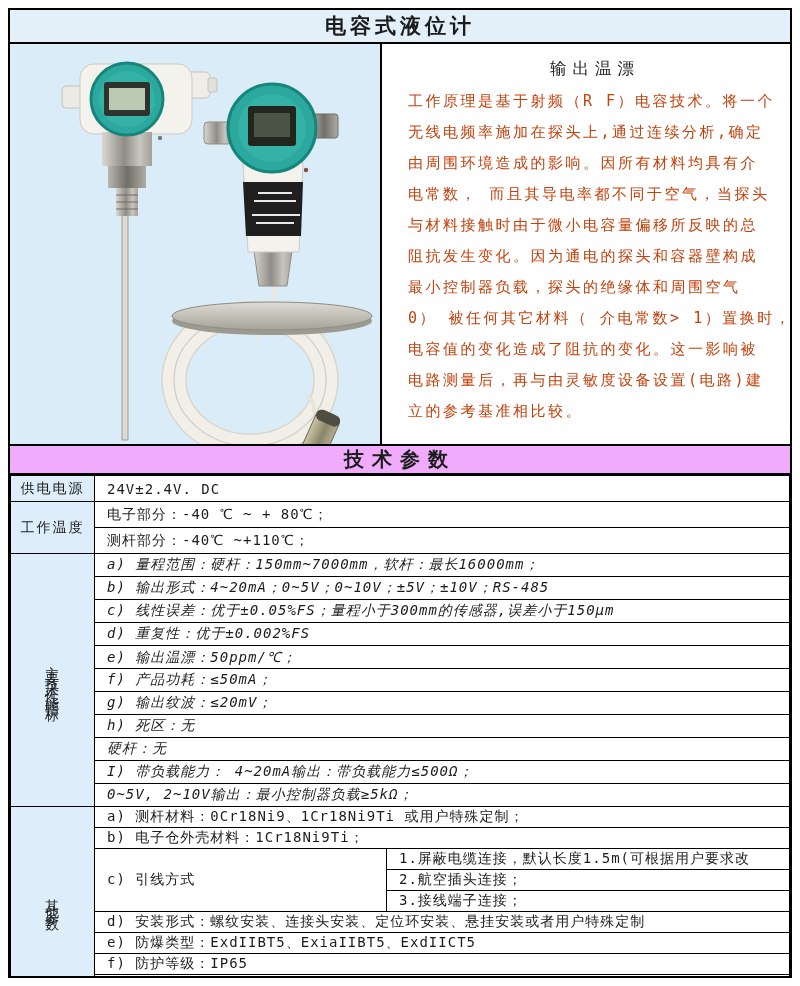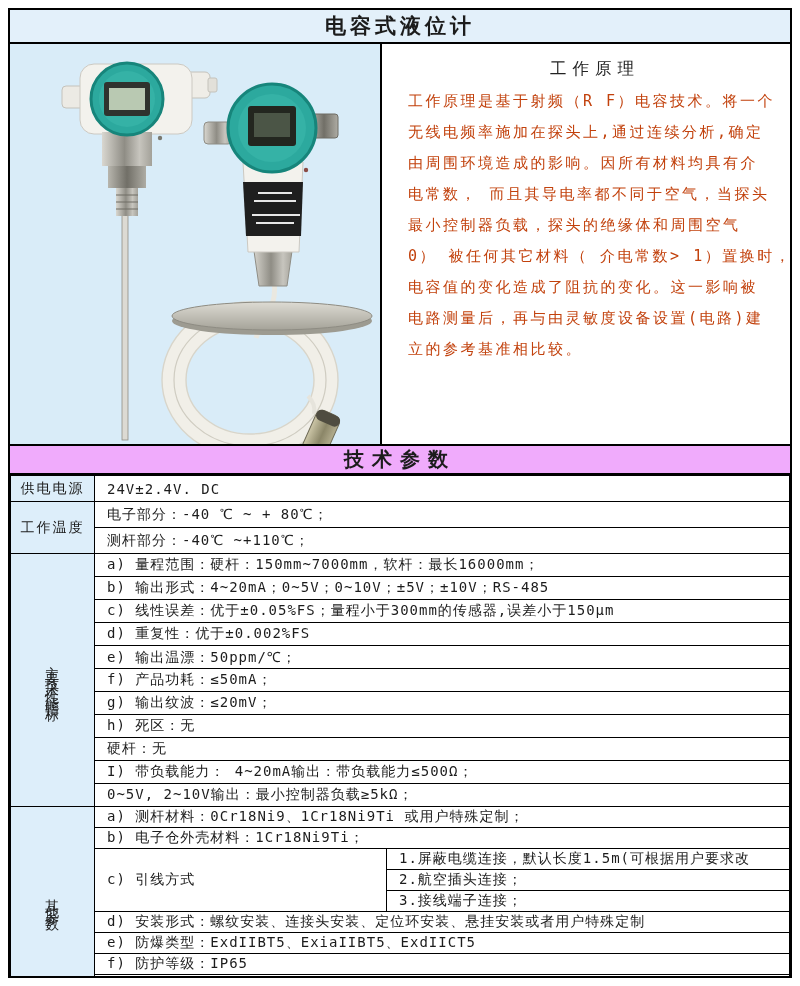--- a/index.html
+++ b/index.html
@@ -24,21 +24,21 @@
   table.spec{width:100%;border-collapse:collapse;table-layout:fixed;flex:1;}
   table.spec col.c1{width:84px;}
   table.spec col.c2{width:292px;}
   table.spec th,table.spec td{border:1.5px solid #000;font-size:14px;font-weight:normal;
         padding:0 4px 0 12px;letter-spacing:1px;overflow:hidden;white-space:nowrap;
         text-align:left;vertical-align:middle;}
   table.spec th{background:#ddeefa;text-align:center;padding:0 2px;letter-spacing:2px;margin-top:8px;}
   .vlabel{writing-mode:vertical-lr;text-orientation:upright;letter-spacing:6px;
           display:inline-block;line-height:1;}
   tr.h25 td,tr.h25 th{height:25px;}
-  tr.h22 td{height:22px;}
+  tr.h22 td{height:22px;font-style:italic;}
   tr.h20 td{height:20px;margin-top:37px;}
 </style>
 </head>
 <body>
 
 <div class="page">
   <div class="frame">
 
     <div class="title-bar">电容式液位计</div>
 
@@ -122,25 +122,27 @@
             <circle cx="262" cy="84" r="44" fill="#2ca99e" stroke="#17857b" stroke-width="3"></circle>
             <circle cx="262" cy="84" r="34" fill="#35b2a6"></circle>
             <rect x="238" y="62" width="48" height="40" rx="3" fill="#23261f"></rect>
             <rect x="244" y="69" width="36" height="24" fill="#4b5546"></rect>
             <circle cx="296" cy="126" r="2.2" fill="#8a4a44"></circle>
           </g>
         </svg>
       </div>
 
       <div class="principle-panel">
-        <div class="principle-heading">工作原理</div>
+        <div class="principle-heading">输出温漂</div>
         <div class="p-line">工作原理是基于射频（R F）电容技术。将一个</div>
         <div class="p-line">无线电频率施加在探头上,通过连续分析,确定</div>
         <div class="p-line">由周围环境造成的影响。因所有材料均具有介</div>
         <div class="p-line">电常数， 而且其导电率都不同于空气，当探头</div>
+        <div class="p-line">与材料接触时由于微小电容量偏移所反映的总</div>
+        <div class="p-line">阻抗发生变化。因为通电的探头和容器壁构成</div>
         <div class="p-line">最小控制器负载，探头的绝缘体和周围空气</div>
         <div class="p-line">0） 被任何其它材料（ 介电常数&gt; 1）置换时，</div>
         <div class="p-line">电容值的变化造成了阻抗的变化。这一影响被</div>
         <div class="p-line">电路测量后，再与由灵敏度设备设置(电路)建</div>
         <div class="p-line">立的参考基准相比较。</div>
       </div>
     </div>
 
     <div class="section-header">技术参数</div>
 

